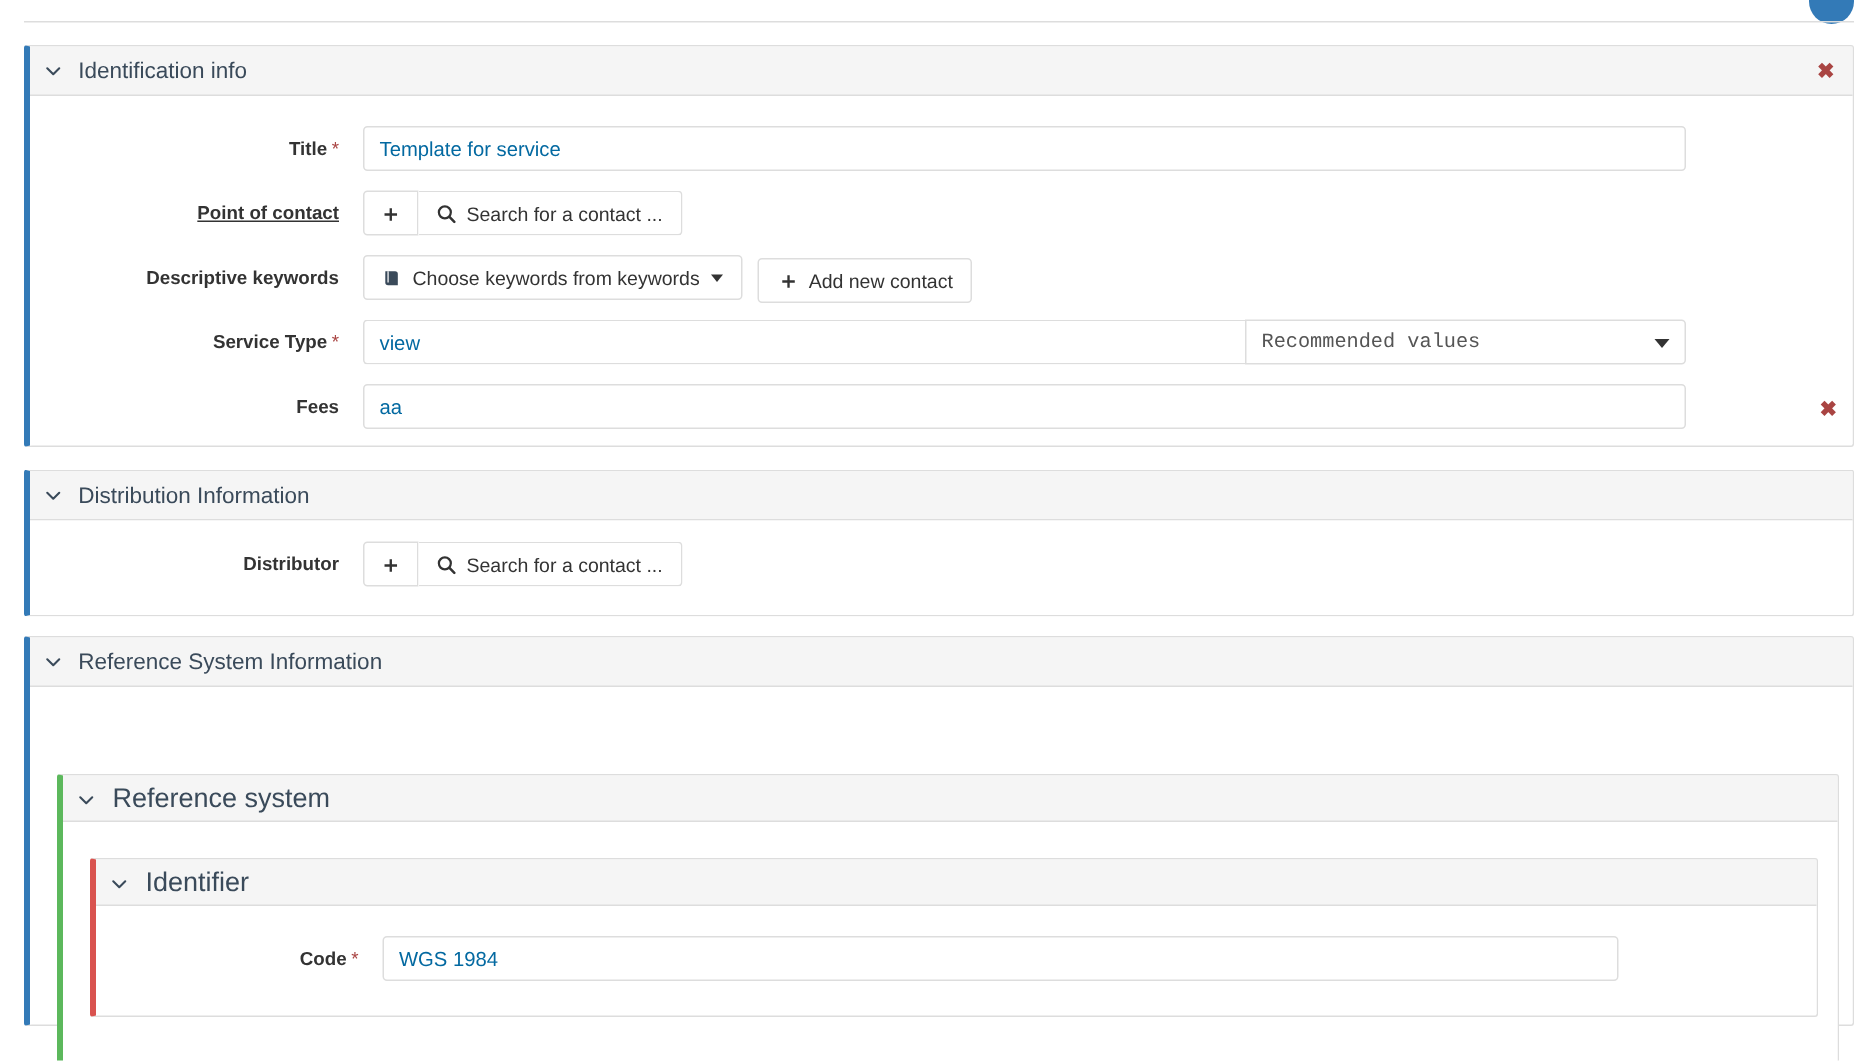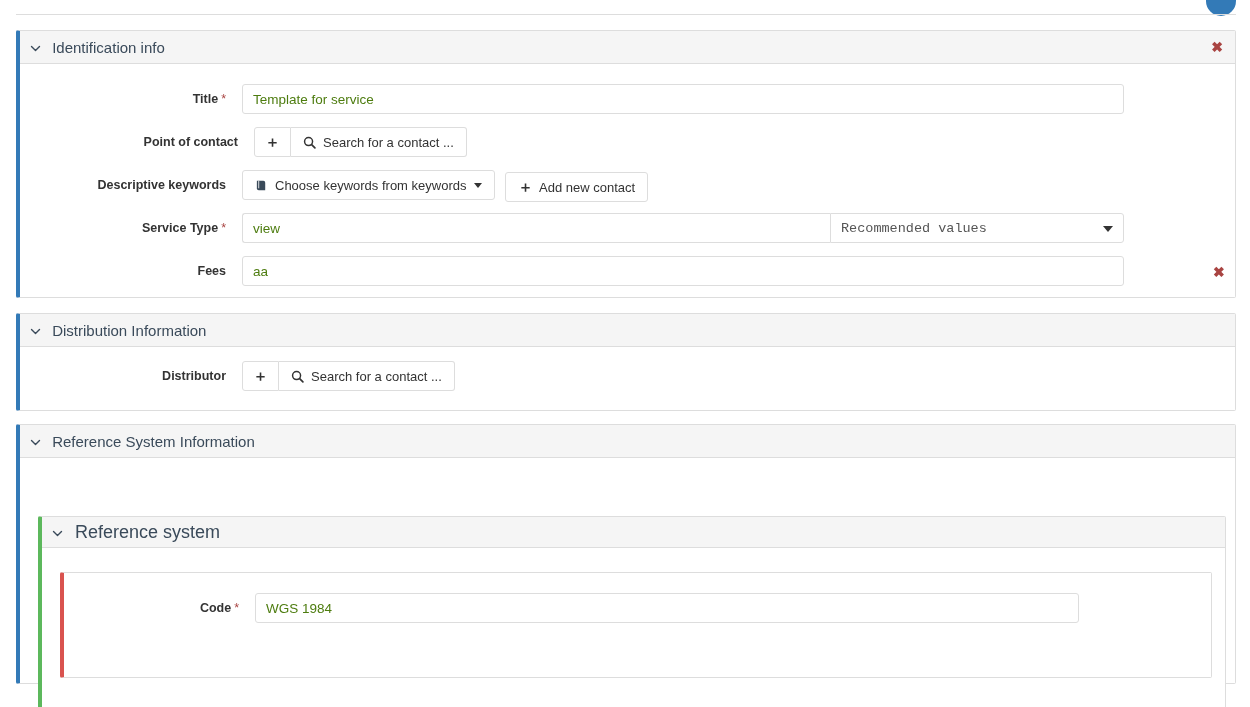--- a/index.html
+++ b/index.html
@@ -126,21 +126,21 @@
   .ctrl-wrap { flex: 1 1 auto; position: relative; }
 
   input.fc {
     display: block;
     height: 30px;
     border: 1px solid #dddddd;
     border-radius: 3px;
     padding: 4px 10px;
     font-size: 13.5px;
     font-family: "Liberation Sans", sans-serif;
-    color: #4d7c0f;
+    color: #0369a1;
     background: #ffffff;
     outline: none;
   }
 
   
   .btn-group { display: inline-flex; vertical-align: top; }
   .btn {
     height: 30px;
     background: #ffffff;
     border: 1px solid #dddddd;
@@ -238,21 +238,21 @@
 
       <div class="form-row" style="position:absolute; left:0; top:20px; right:0;align-items:flex-end;">
         <div class="ctrl-label">
           <span>Title</span><span class="req">*</span>
         </div>
         <div class="ctrl-wrap">
           <input class="fc" type="text" style="width: 882px;" value="Template for service">
         </div>
       </div>
 
-      <div class="form-row" style="position:absolute; left:12px; top:63px; right:0;">
+      <div class="form-row" style="position:absolute; left:0; top:63px; right:0;text-decoration:underline;">
         <div class="ctrl-label">Point of contact</div>
         <div class="ctrl-wrap">
           <div class="btn-group">
             <button class="btn plus-only">
               <span style="font-weight:bold;font-size:15px;">＋</span>
             </button>
             <button class="btn">
               <span class="ico">
                 <svg width="13" height="13" viewBox="0 0 14 14">
                     <circle cx="6" cy="6" r="4.3" fill="none" stroke="#333" stroke-width="1.6"></circle>
@@ -361,20 +361,28 @@
           <span class="chev">
             <svg width="11" height="11" viewBox="0 0 11 11">
                 <path d="M1.5 3.5 L5.5 7.5 L9.5 3.5" fill="none" stroke="#3a4a5a" stroke-width="1.4" stroke-linecap="round" stroke-linejoin="round"></path>
               </svg>
           </span>
           <span>Reference system</span>
         </div>
         <div class="panel-body" style="height:166px; position:relative;">
 
           <div class="panel red" style="left:18px; top:24px; width:1152px; height:106px;">
+            <div class="panel-head sub">
+              <span class="chev">
+                <svg width="11" height="11" viewBox="0 0 11 11">
+                    <path d="M1.5 3.5 L5.5 7.5 L9.5 3.5" fill="none" stroke="#3a4a5a" stroke-width="1.4" stroke-linecap="round" stroke-linejoin="round"></path>
+                  </svg>
+              </span>
+              <span>Identifier</span>
+            </div>
             <div class="panel-body" style="height:72px; position:relative;">
               <div class="form-row" style="position:absolute; left:0; top:20px; right:0;">
                 <div class="ctrl-label" style="width:191px; flex:0 0 191px;">
                   <span>Code</span><span class="req">*</span>
                 </div>
                 <div class="ctrl-wrap">
                   <input class="fc" type="text" style="width: 824px;" value="WGS 1984">
                 </div>
               </div>
             </div>

